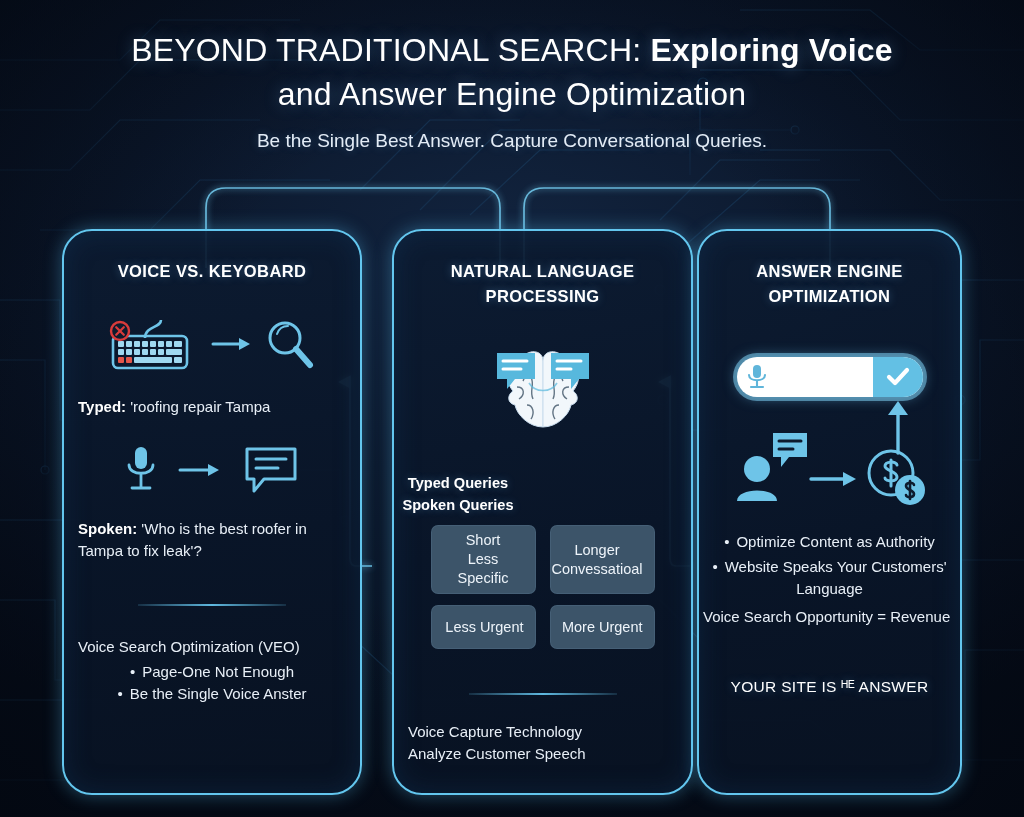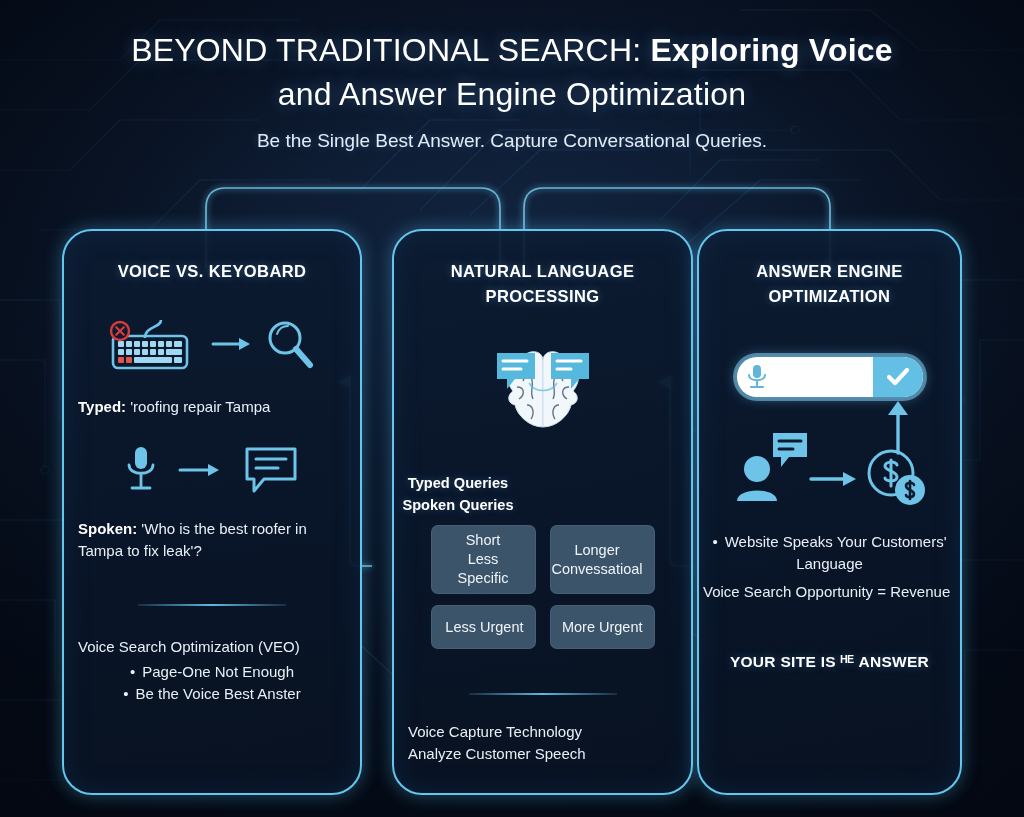--- a/index.html
+++ b/index.html
@@ -101,21 +101,21 @@
     overflow:hidden;
   }
   .search-mic{ width:40px; display:flex; align-items:center; justify-content:center; }
   .search-field{ flex:1; }
   .search-check{
     width:50px; align-self:stretch; background:#63c0e4;
     display:flex; align-items:center; justify-content:center;
   }
 
   .closing{
-    text-align:center; color:#ffffff; font-weight:bold; font-size:15.5px;
+    text-align:center; color:#ffffff; font-weight:normal; font-size:15.5px;
     letter-spacing:.3px; text-shadow:0 0 10px rgba(120,195,255,.35);
   }
 </style>
 </head>
 <body>
 
 <div id="bg-layer"></div>
 
 <svg id="bg-circuit" viewBox="0 0 1024 817" preserveAspectRatio="none">
   <defs>
@@ -280,21 +280,21 @@
 
   <div class="body-text" style="margin-top:18px;">
     <b>Spoken:</b><span> 'Who is the best roofer in Tampa to fix leak'?</span>
   </div>
 
   <div class="divider" style="margin-top:42px;"></div>
 
   <div class="body-text" style="margin-top:30px;">Voice Search Optimization (VEO)</div>
   <ul class="bullets" style="margin-top:3px;">
     <li>Page-One Not Enough</li>
-    <li>Be the Voice Best Anster</li>
+    <li>Be the Single Voice Anster</li>
   </ul>
 </div>
 
 <div class="card" id="card-2">
   <div class="card-title">
     <div>NATURAL LANGUAGE</div>
     <div>PROCESSING</div>
   </div>
 
   <div class="icon-row" style="margin-top:34px;">
@@ -405,19 +405,20 @@
     </span>
     <span style="position:absolute; left:186px; top:-14px;">
       <svg width="26" height="56" viewBox="0 0 26 56">
         <path d="M13 54 V12" stroke="#6ec4e8" stroke-width="3.4" stroke-linecap="round"></path>
         <path d="M3 16 L13 2 L23 16 Z" fill="#6ec4e8"></path>
       </svg>
     </span>
   </div>
 
   <ul class="bullets" style="margin-top:22px; padding:0 12px;">
+    <li>Optimize Content as Authority</li>
     <li style="margin-top:3px;">Website Speaks Your Customers' Language</li>
   </ul>
 
   <div class="body-text" style="margin-top:6px; padding:0 4px;">Voice Search Opportunity = Revenue</div>
 
   <div class="closing" style="margin-top:50px;">YOUR SITE IS ᴴᴱ ANSWER</div>
 </div>
 
 </body></html>

